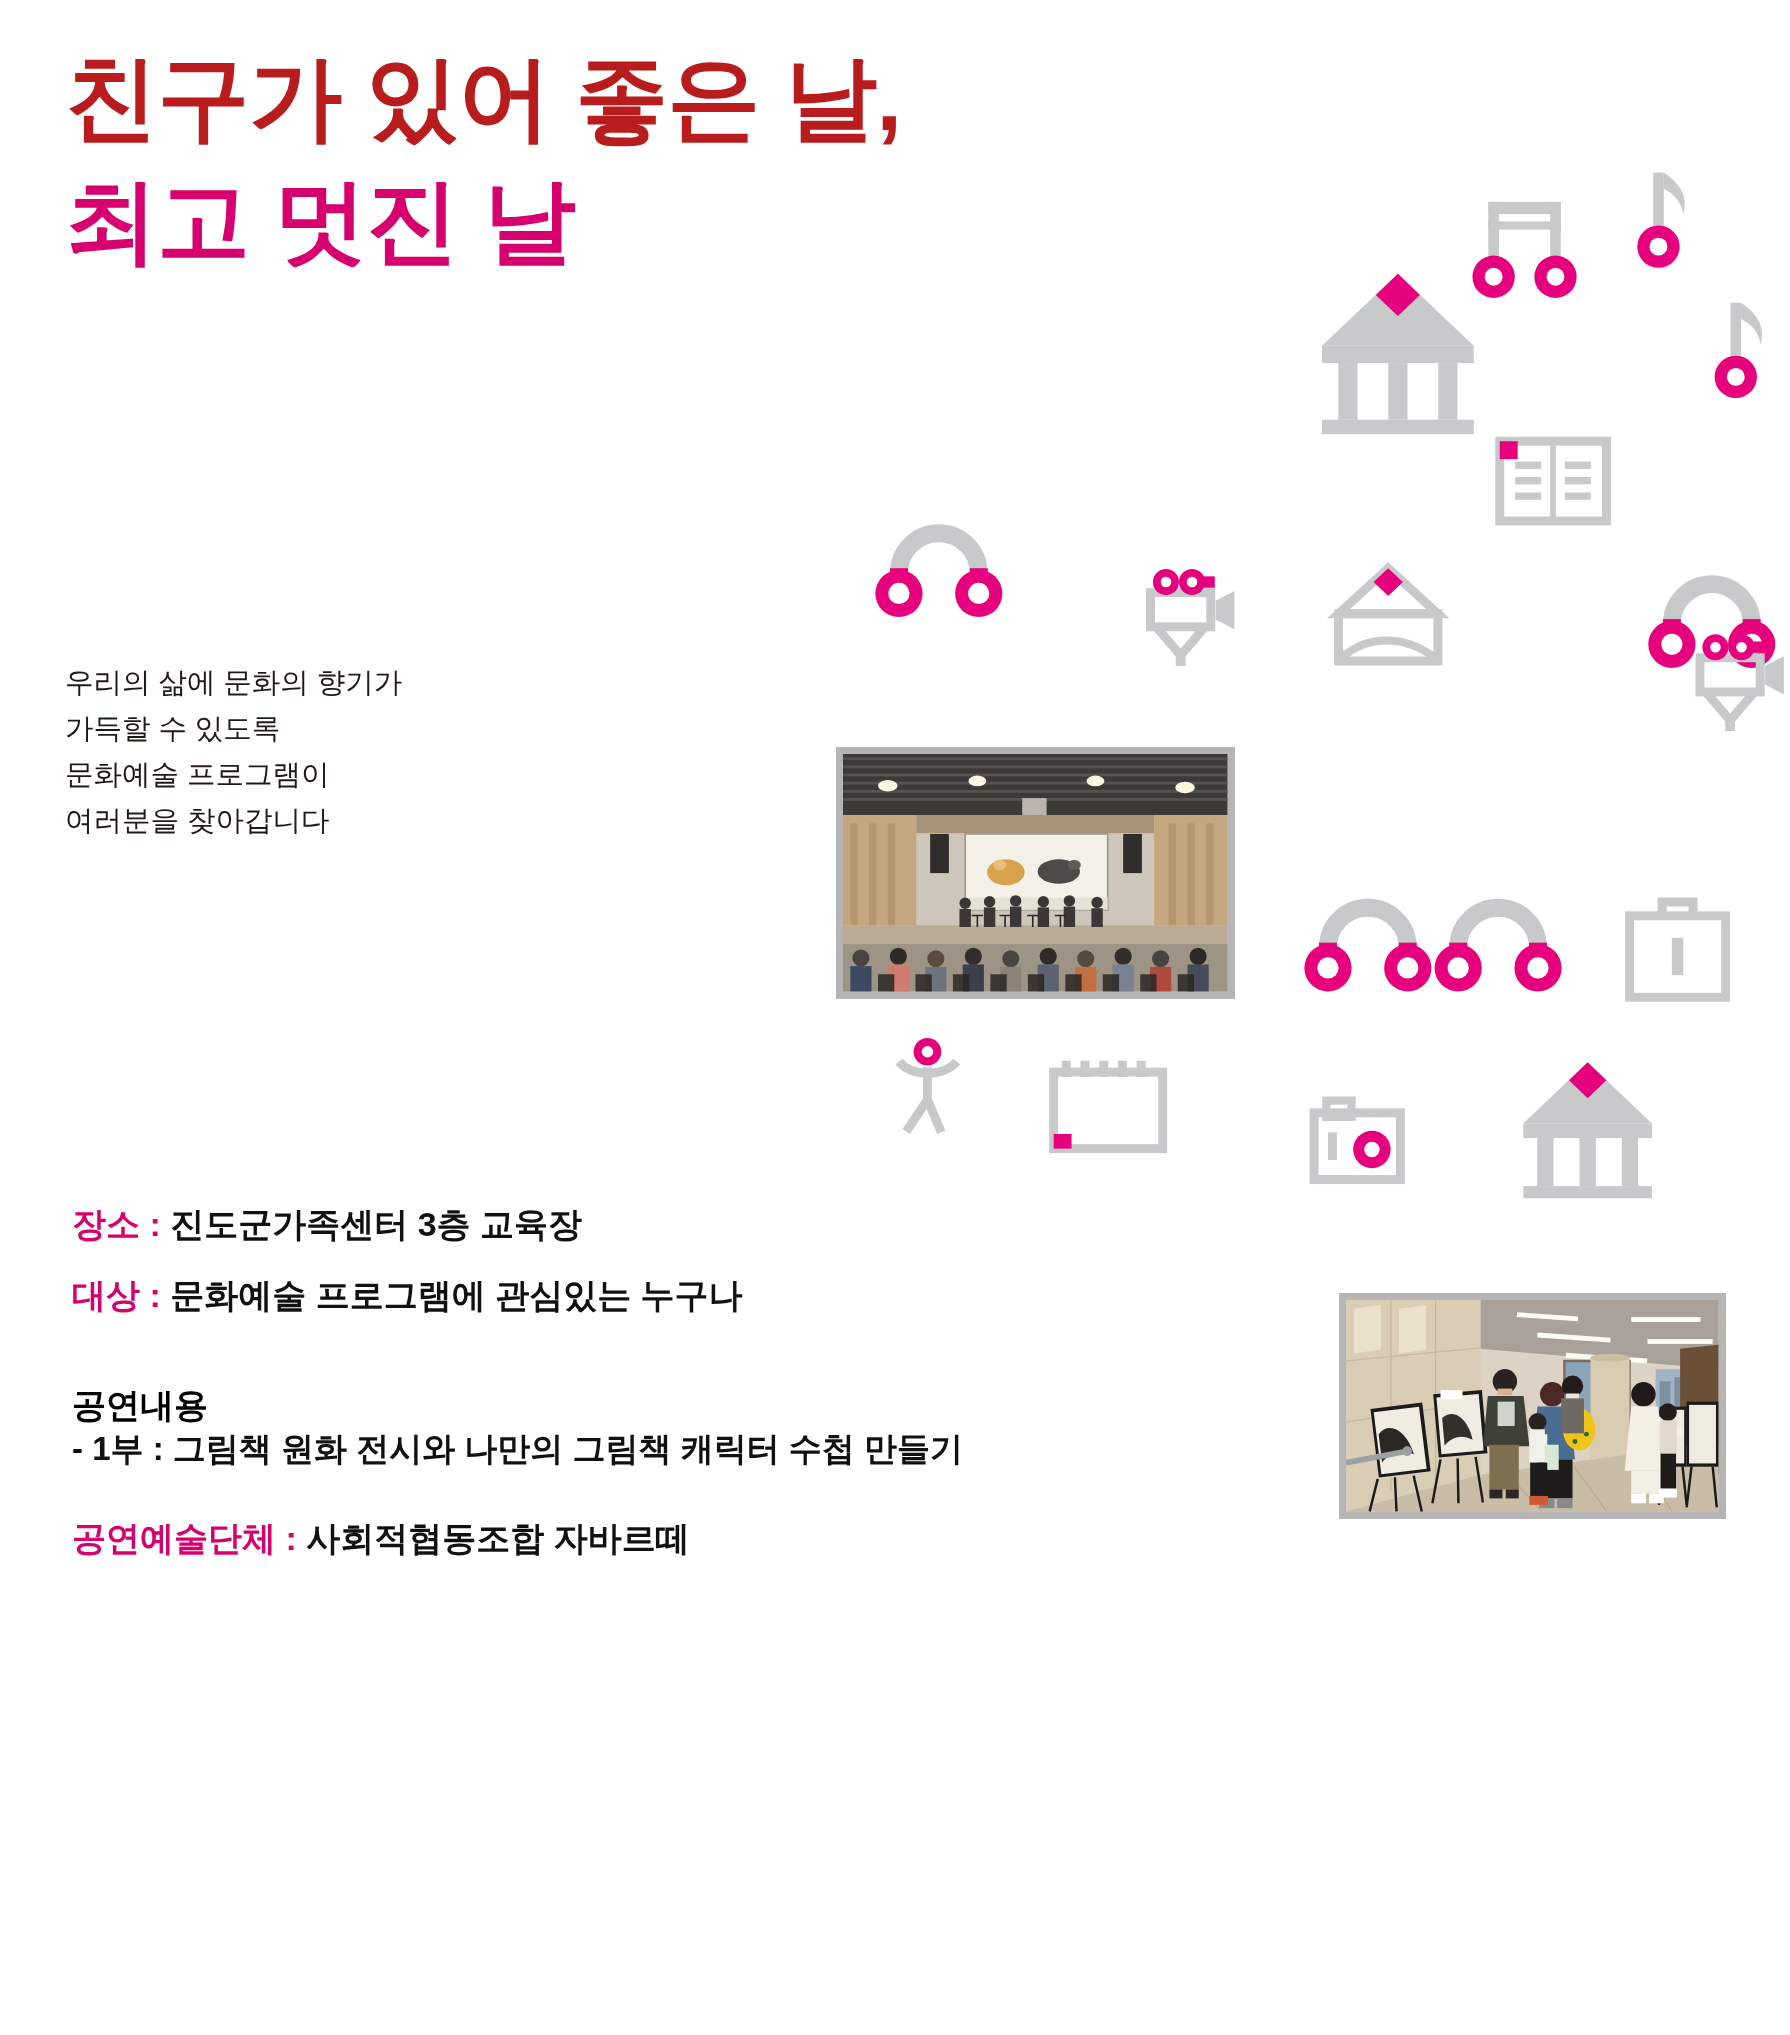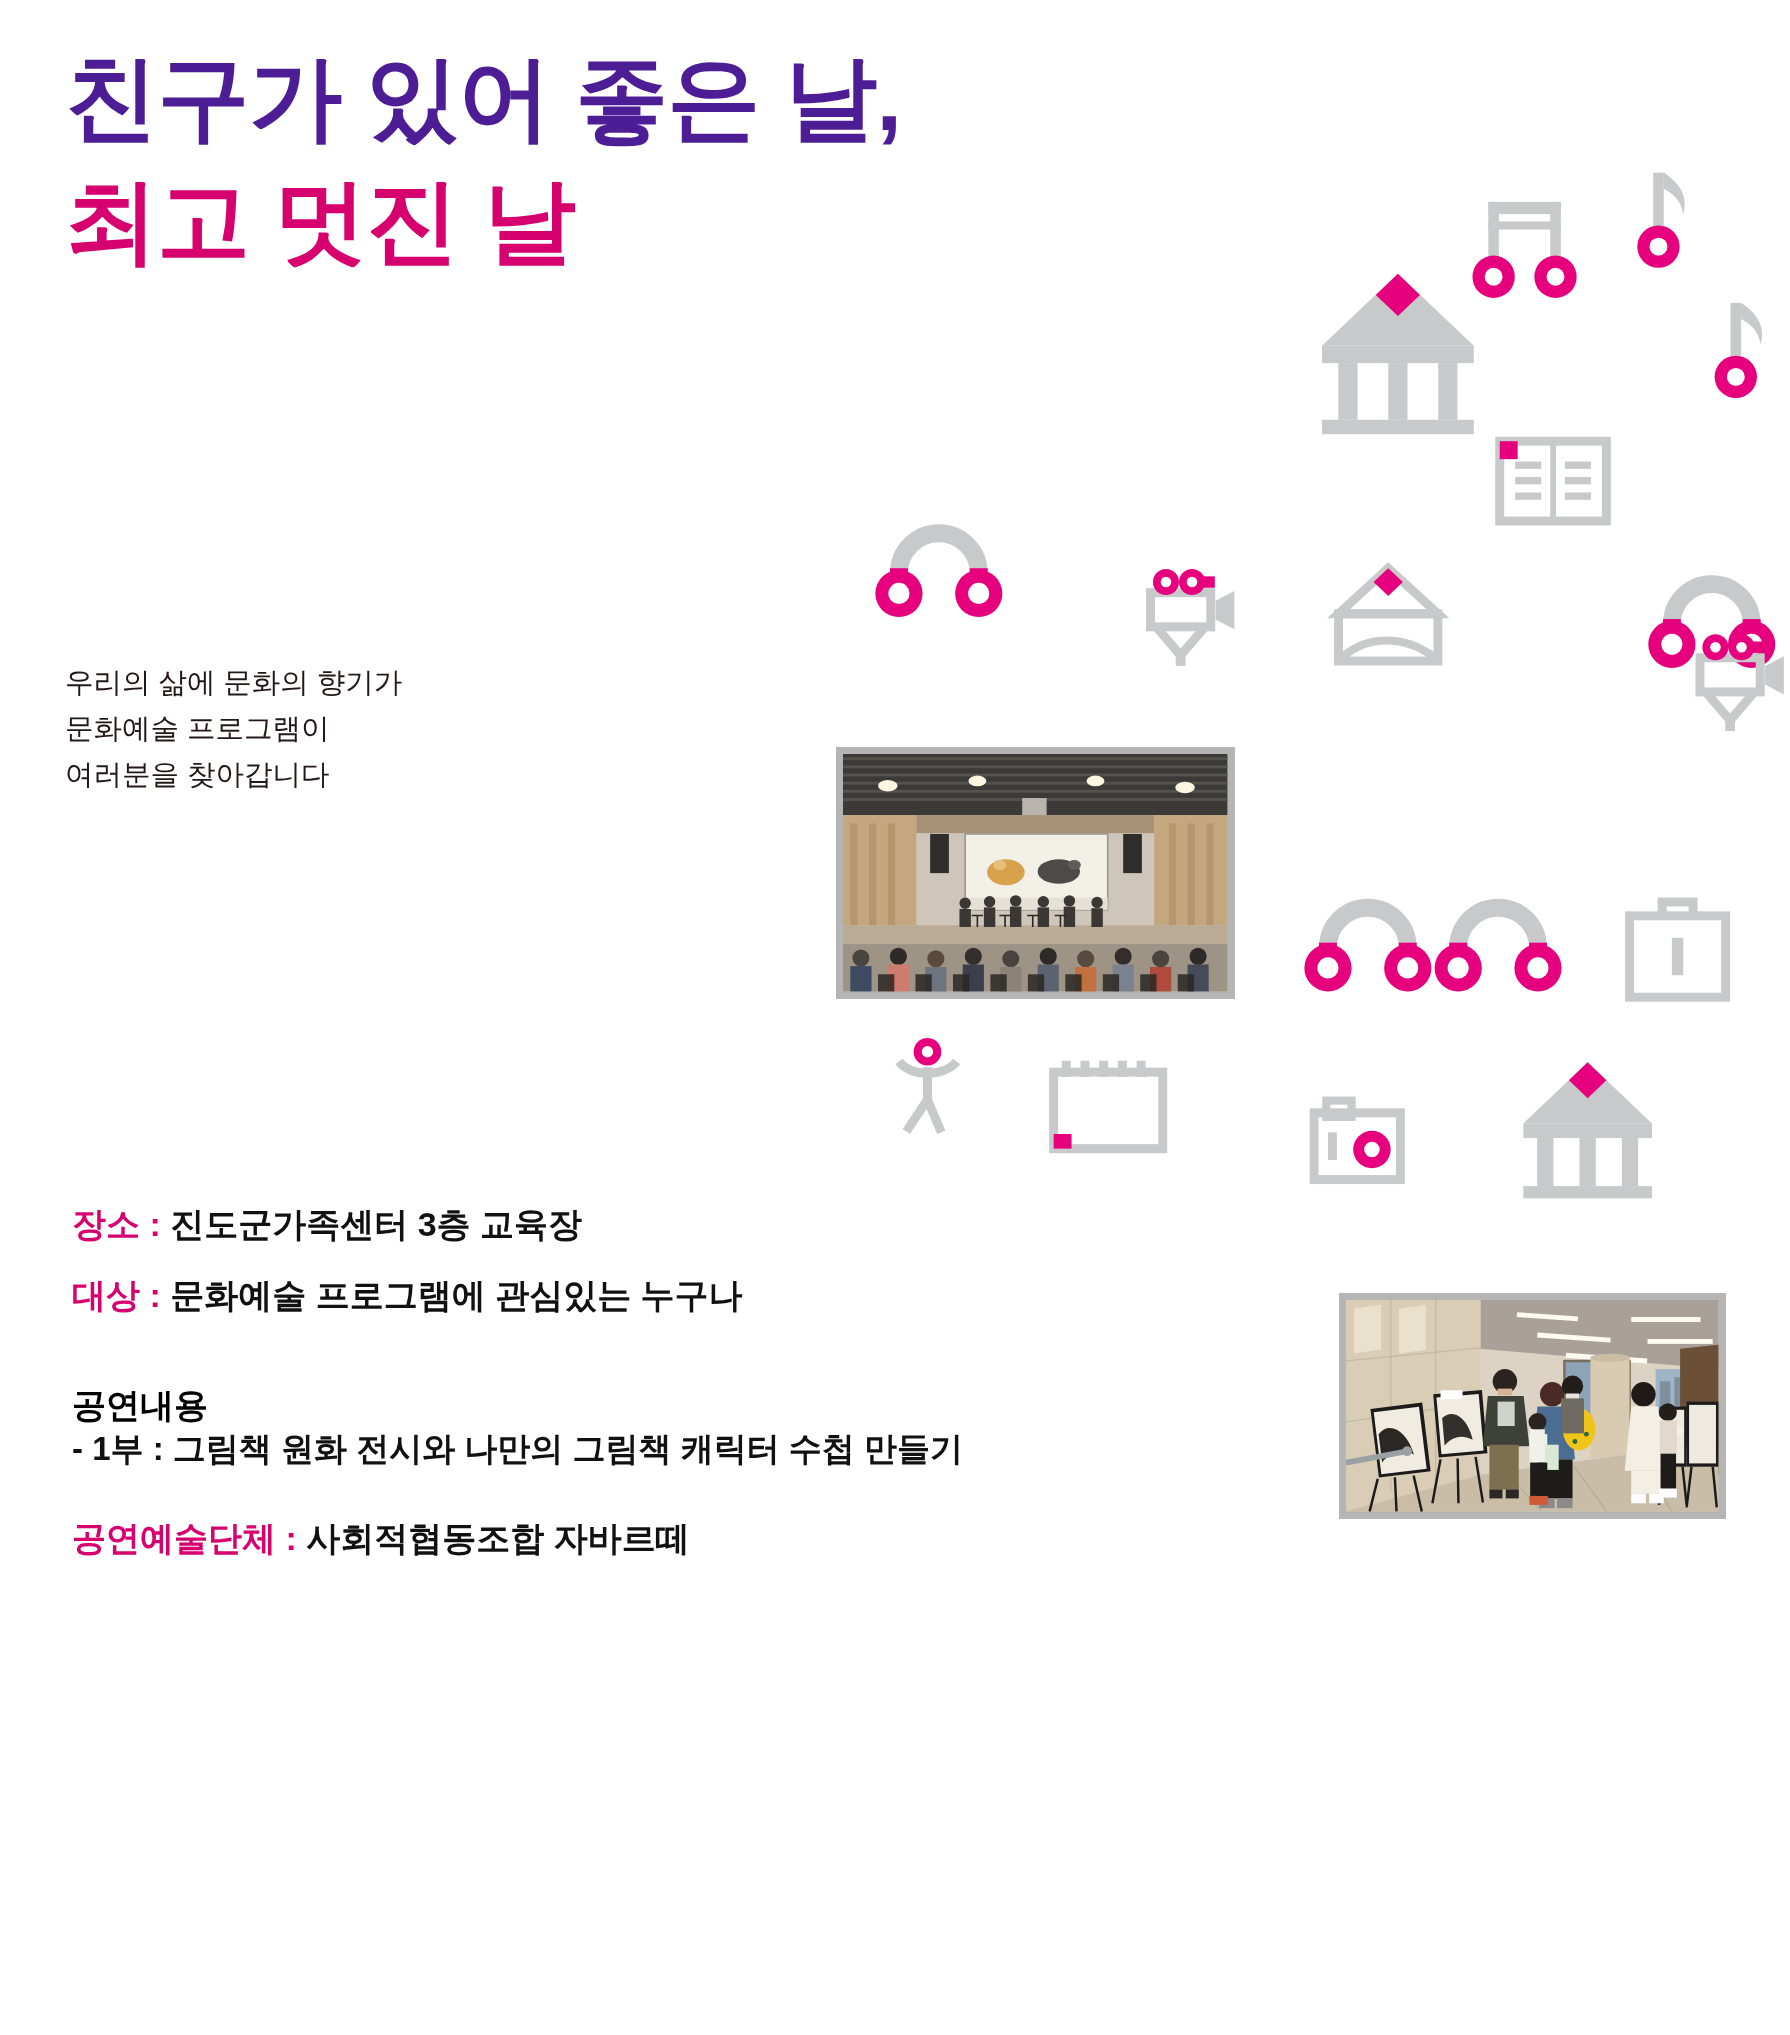--- a/index.html
+++ b/index.html
@@ -236,26 +236,27 @@
   <use href="#ic-headphone" x="3560" y="2210"></use>
   <use href="#ic-bag" x="3995" y="2200"></use>
 
   <use href="#ic-dancer" x="2200" y="2550"></use>
   <use href="#ic-calendar" x="2580" y="2600"></use>
   <use href="#ic-photo-box" x="3220" y="2690"></use>
   <use href="#ic-temple" x="3740" y="2600"></use>
 </svg>
 
 <div class="title-block">
-  <div class="title-line" style="color:#4c1d95;">친구가 있어 좋은 날,</div>
+  <div class="title-line" style="color:#b91c1c;">친구가 있어 좋은 날,</div>
   <div class="title-line" style="color:#d6006e;">최고 멋진 날</div>
 </div>
 
 <div class="intro-block">
   <div class="intro-line">우리의 삶에 문화의 향기가</div>
+  <div class="intro-line">가득할 수 있도록</div>
   <div class="intro-line">문화예술 프로그램이</div>
   <div class="intro-line">여러분을 찾아갑니다</div>
 </div>
 
 <div class="photo-frame" id="photo-concert">
   <div class="photo-inner">
     <svg viewBox="0 0 944 582" width="100%" height="100%" preserveAspectRatio="none">
       <rect width="944" height="582" fill="#cfc6bb"></rect>
 
       <rect x="0" y="0" width="944" height="150" fill="#3c3a38"></rect>

